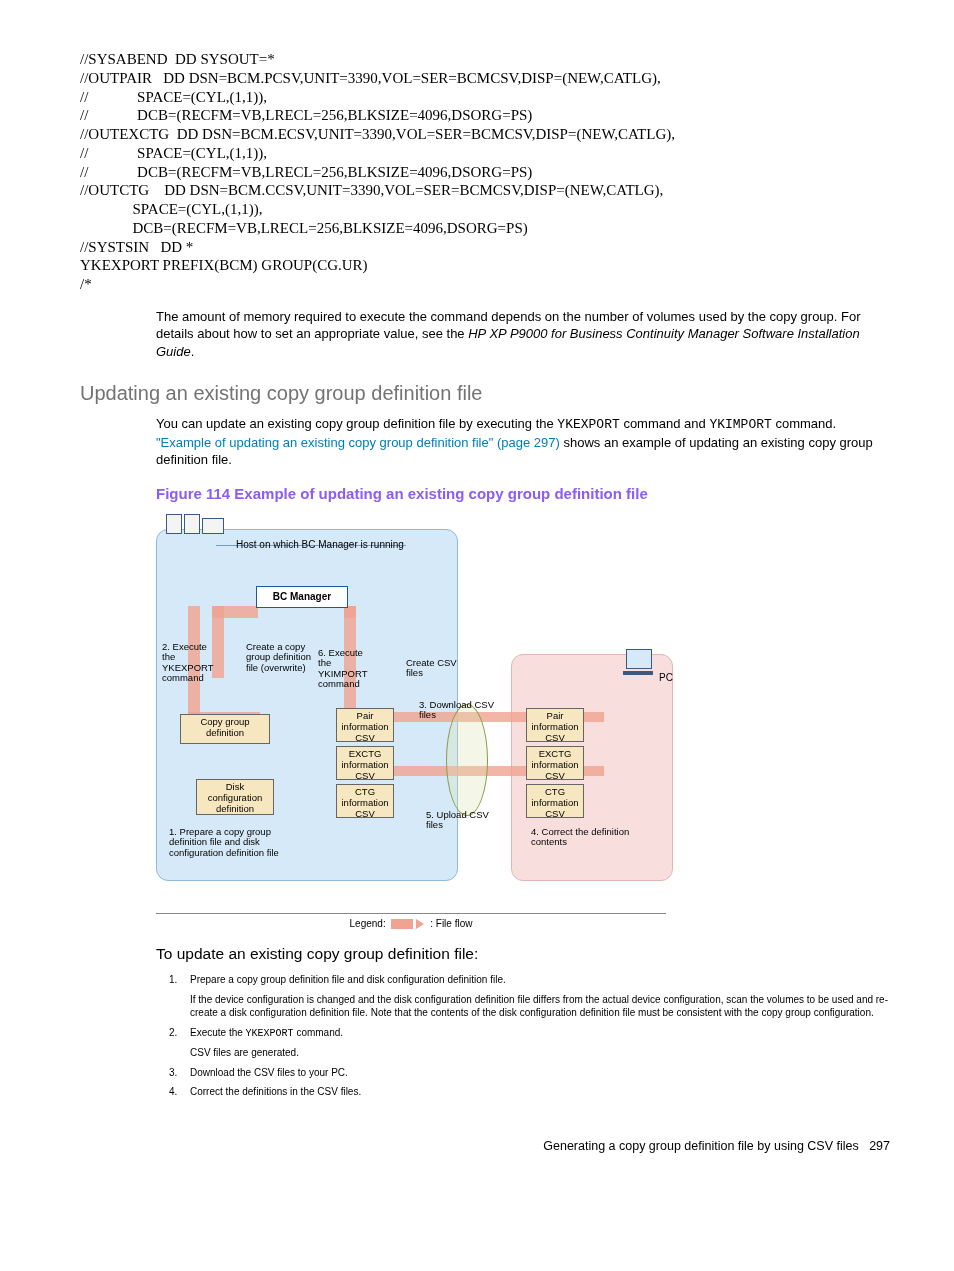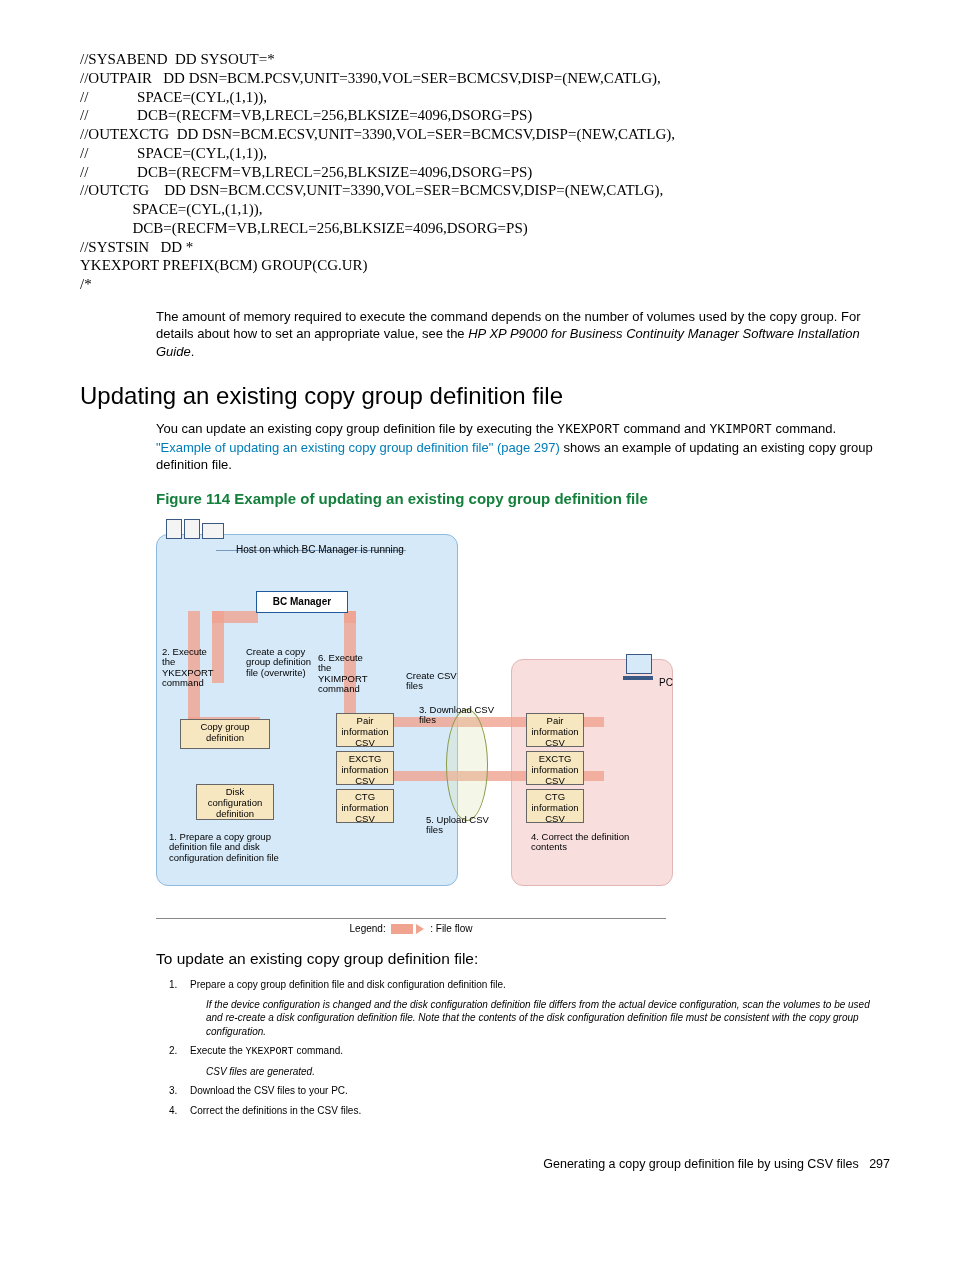--- a/index.html
+++ b/index.html
@@ -31,27 +31,27 @@
   }
   .body-text .mono {
     font-family: "Courier New", Courier, monospace;
   }
   .body-text .link {
     color: #007db8;
   }
   h2.section-heading {
     font-family: Arial, Helvetica, sans-serif;
     font-weight: normal;
-    color: #000000;
-    font-size: 24px;
+    color: #737373;
+    font-size: 20px;
     margin: 22px 0 10px 0;
   }
   .figure-caption {
     font-weight: bold;
-    color: #15803d;
+    color: #8b5cf6;
     font-size: 15px;
     margin: 16px 0 12px 76px;
   }
   .figure-wrap {
     margin: 0 0 16px 76px;
   }
   
   .diagram {
     position: relative;
     width: 520px;
@@ -202,22 +202,21 @@
     margin: 0 0 0 76px;
     padding-left: 24px;
     font-size: 10px;
     line-height: 1.35;
   }
   ol.steps > li {
     margin-bottom: 6px;
     padding-left: 10px;
   }
   ol.steps p {
-    margin: 6px 16px;
-    font-style: italic;
+    margin: 6px 0;
   }
   .mono {
     font-family: "Courier New", Courier, monospace;
   }
   .footer {
     text-align: right;
     font-size: 12.5px;
     margin-top: 40px;
     padding-right: 4px;
   }
@@ -273,21 +272,21 @@
         <div class="host-icon screen"></div>
       </div>
       <div class="host-line"></div>
       <div class="host-label">Host on which BC Manager is running</div>
 
       <div class="bcmgr">BC Manager</div>
 
       <div class="ann" style="left:6px;top:128px;width:55px;">2. Execute the YKEXPORT command</div>
       <div class="ann" style="left:90px;top:128px;width:65px;">Create a copy group definition file (overwrite)</div>
       <div class="ann" style="left:162px;top:134px;width:60px;">6. Execute the YKIMPORT command</div>
-      <div class="ann" style="left:250px;top:152px;width:55px;">Create CSV files</div>
+      <div class="ann" style="left:250px;top:144px;width:55px;">Create CSV files</div>
 
       <div class="box" style="left:24px;top:200px;width:90px;height:30px;">Copy group definition</div>
       <div class="box" style="left:40px;top:265px;width:78px;height:36px;">Disk configuration definition</div>
 
       <div class="box" style="left:180px;top:194px;width:58px;height:34px;">Pair information CSV</div>
       <div class="box" style="left:180px;top:232px;width:58px;height:34px;">EXCTG information CSV</div>
       <div class="box" style="left:180px;top:270px;width:58px;height:34px;">CTG information CSV</div>
 
       <div class="box" style="left:370px;top:194px;width:58px;height:34px;">Pair information CSV</div>
       <div class="box" style="left:370px;top:232px;width:58px;height:34px;">EXCTG information CSV</div>

